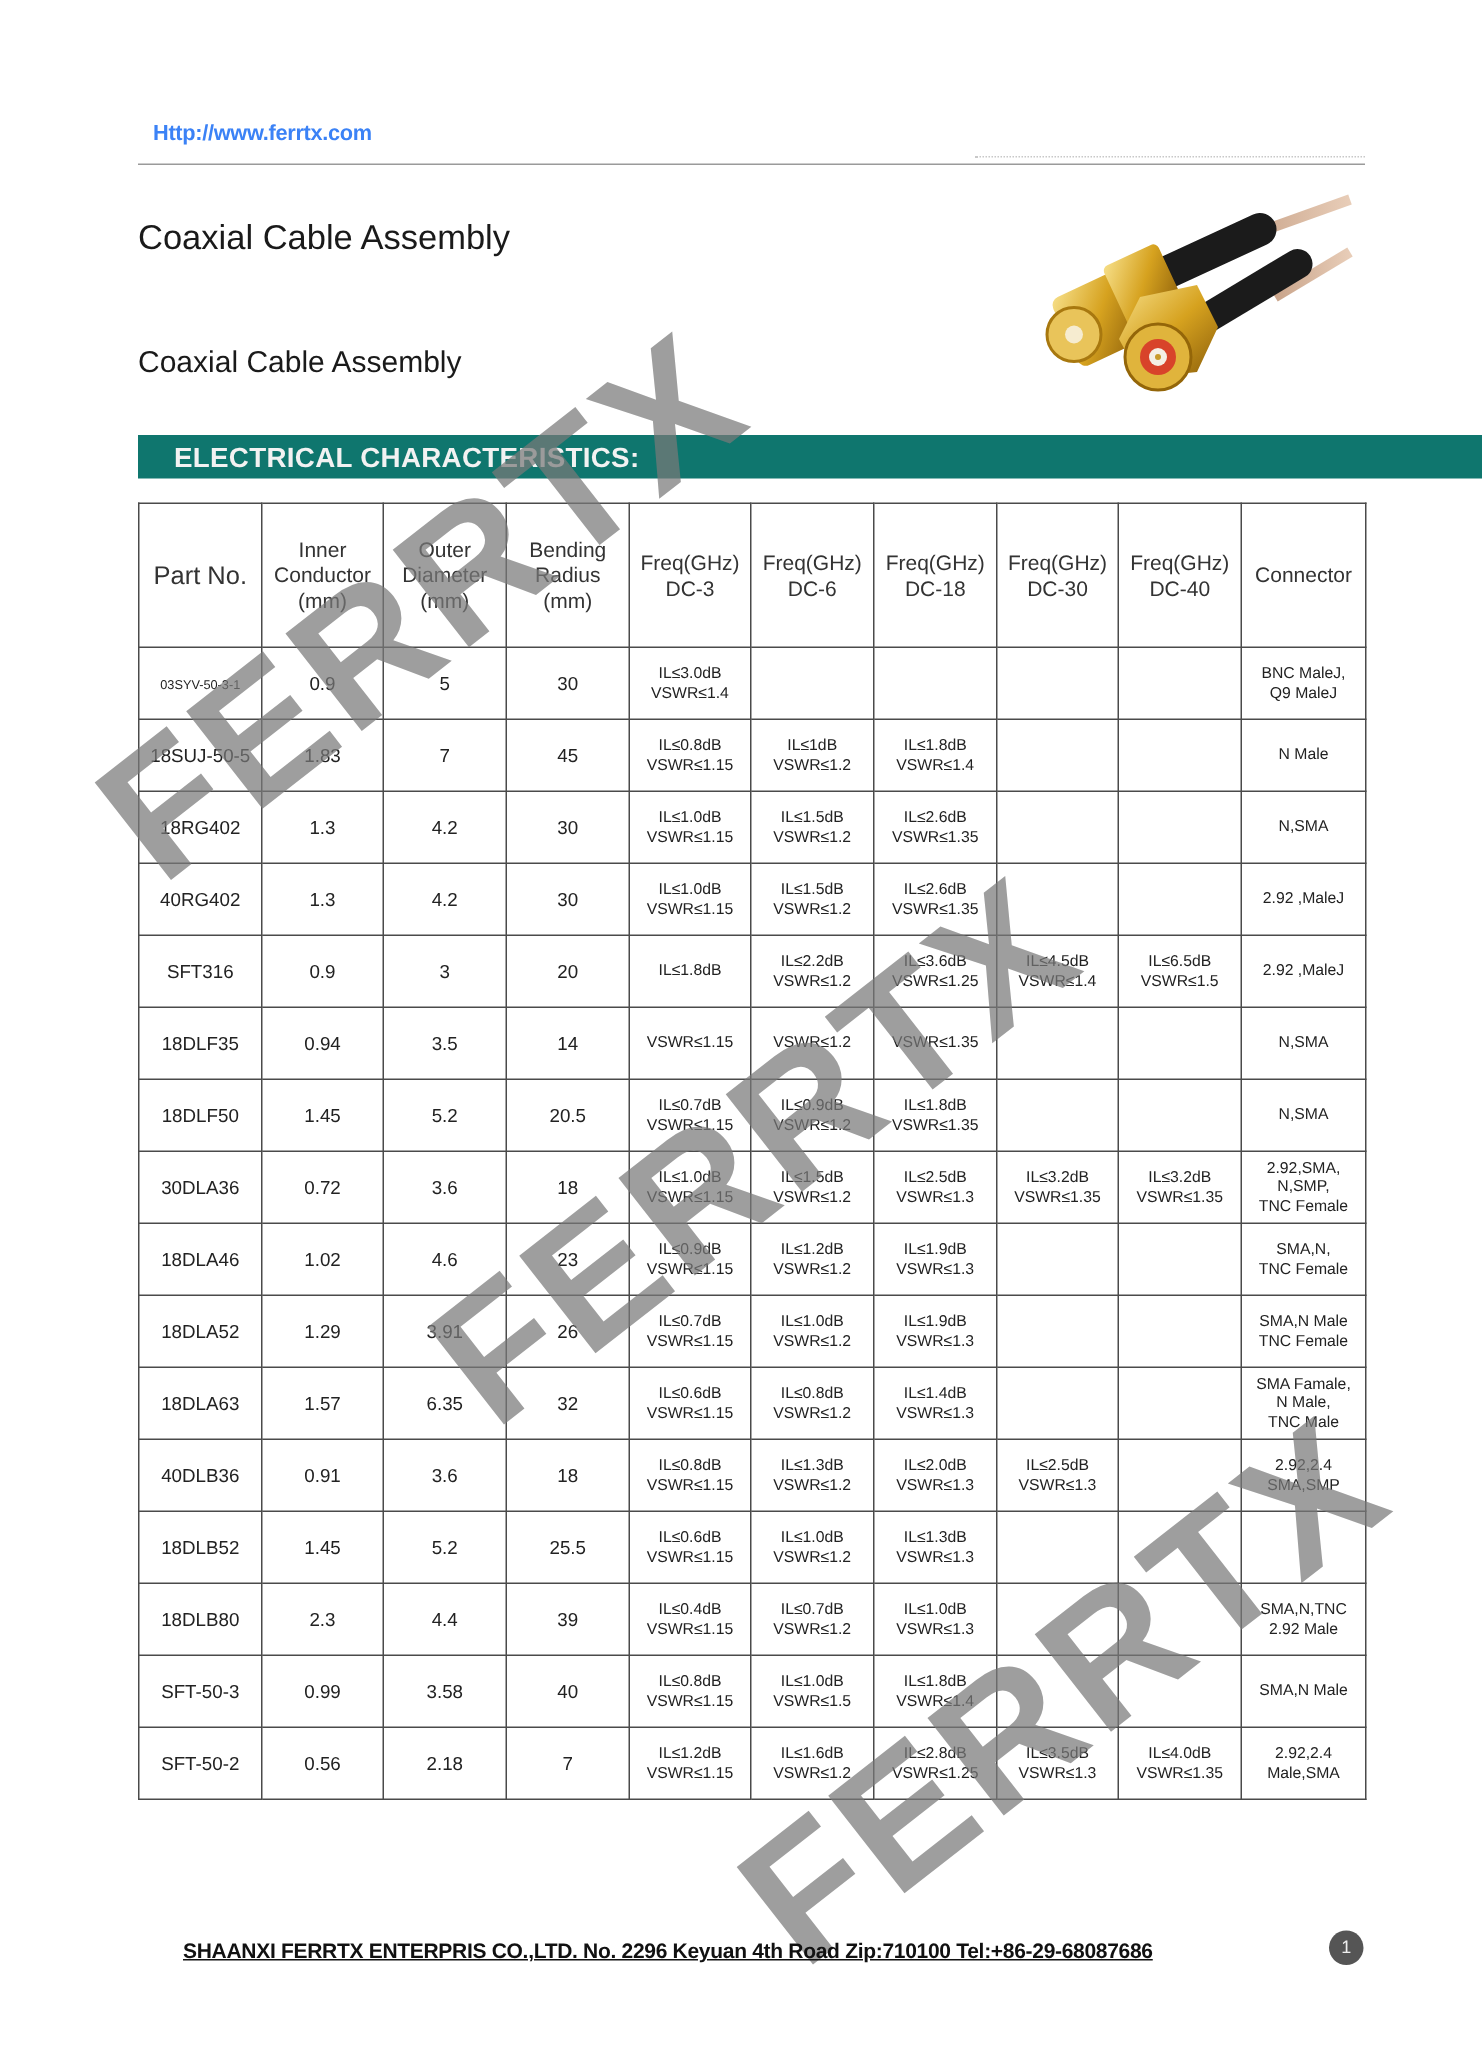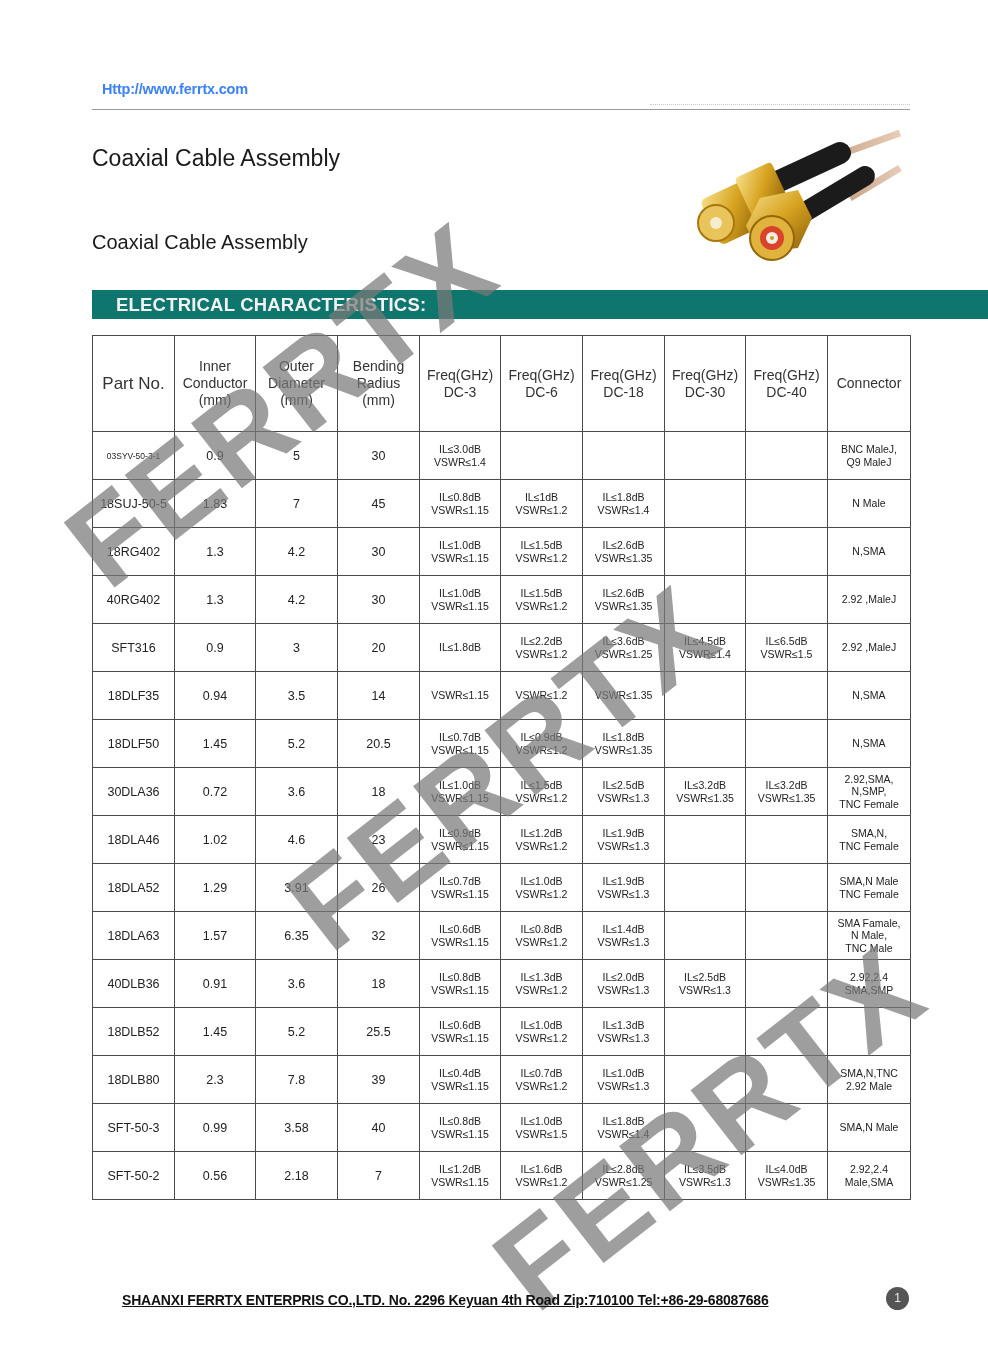--- a/index.html
+++ b/index.html
@@ -452,21 +452,21 @@
             <span class="line">IL≤1.3dB</span>
             <span class="line">VSWR≤1.3</span>
           </td>
           <td class="small"></td>
           <td class="small"></td>
           <td class="small"></td>
         </tr>
         <tr>
           <td>18DLB80</td>
           <td>2.3</td>
-          <td>7.8</td>
+          <td>4.4</td>
           <td>39</td>
           <td class="small">
             <span class="line">IL≤0.4dB</span>
             <span class="line">VSWR≤1.15</span>
           </td>
           <td class="small">
             <span class="line">IL≤0.7dB</span>
             <span class="line">VSWR≤1.2</span>
           </td>
           <td class="small">

